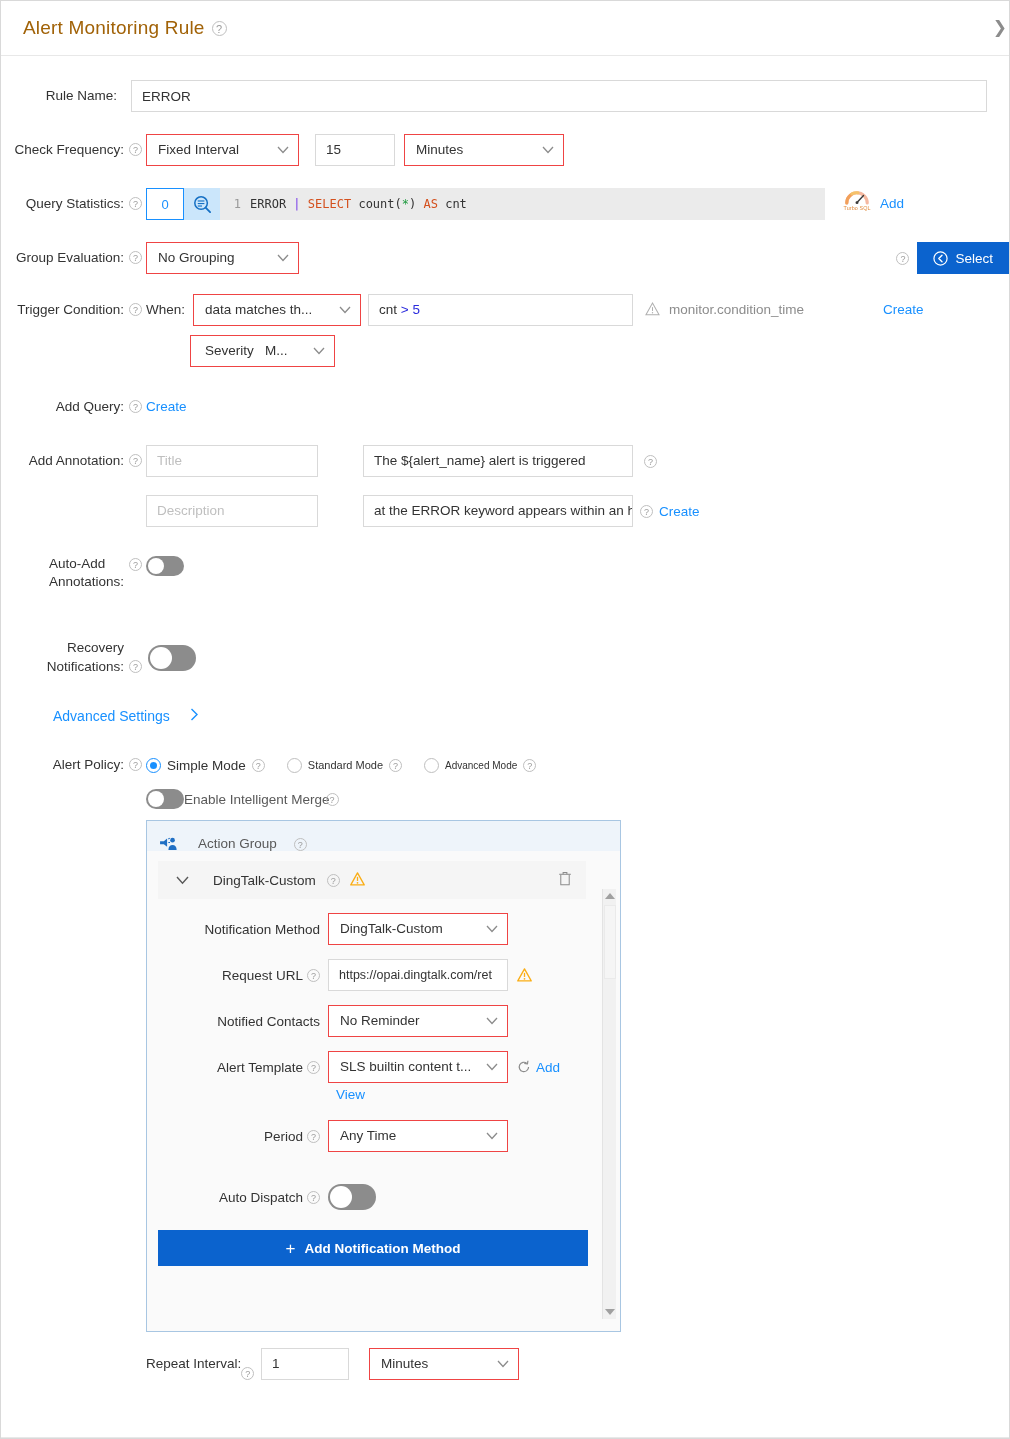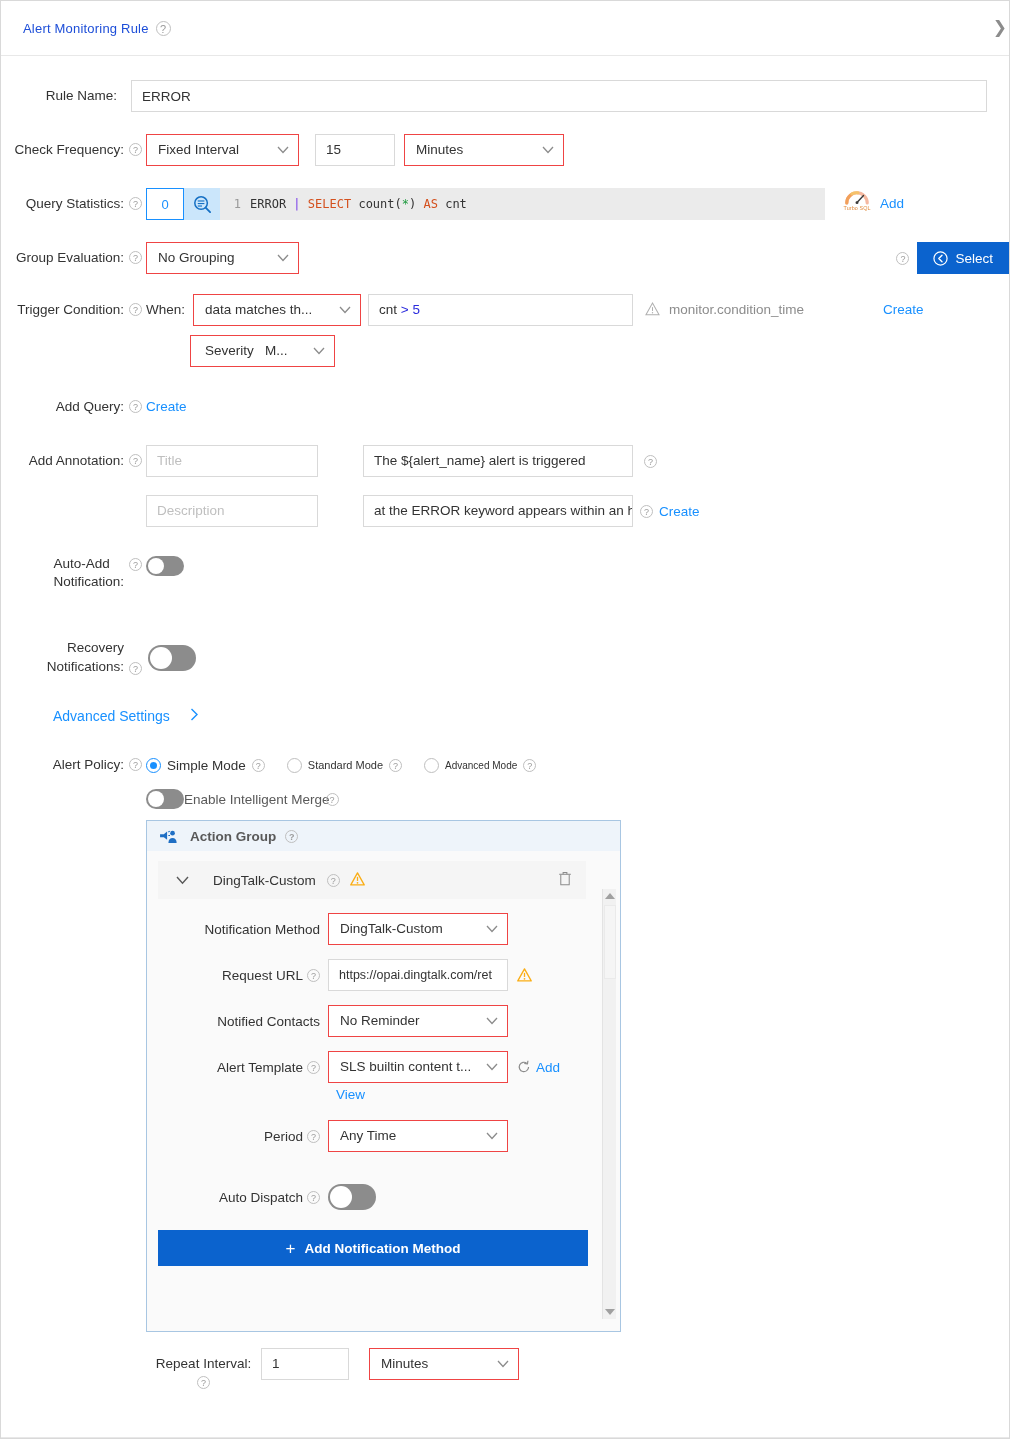--- a/index.html
+++ b/index.html
@@ -25,22 +25,22 @@
   
   .hdr {
     position: relative;
     height: 55px;
     border-bottom: 1px solid #e8e8e8;
     display: flex;
     align-items: center;
     padding-left: 22px;
   }
   .hdr-title {
-    font-size: 13px;
-    color: #1d4ed8;
+    font-size: 19px;
+    color: #a16207;
     letter-spacing: .2px;
     text-align: right;
   }
   .q-ico {
     display: inline-block;
     width: 13px; height: 13px;
     border: 1px solid #bfbfbf;
     border-radius: 50%;
     color: #9b9b9b;
     font-size: 9px;
@@ -240,26 +240,25 @@
   
   .ag-panel {
     width: 475px;
     border: 1px solid #a8c6e2;
     background: #fff;
   }
   .ag-head {
     height: 30px;
     background: #eef4fa;
     display: flex;
-    align-items: center;
+    align-items: flex-end;
     padding-left: 12px;
-    gap: 12px;
+    gap: 20px;
     font-size: 13.5px;
     color: #595959;
-    font-weight: bold;
   }
   .ag-body {
     position: relative;
     background: #fafafa;
     padding: 9px 10px 9px 10px;
     height: 480px;
   }
   .ag-inner {
     background: #fafafa;
     border: 1px solid transparent;
@@ -540,31 +539,31 @@
           <span class="q-ico" style="margin-left:7px">?</span>
           <a class="lnk" style="margin-left:6px">Create</a>
         </div>
       </div>
     </div>
 
     <div class="row" style="margin-top:28px">
       <div class="lblwrap" style="align-items:flex-start">
         <span class="txt" style="line-height:18px;padding-top:0">
           <span style="display:block;text-align:left">Auto-Add</span>
-          <span style="display:block;text-align:left">Notification:</span>
+          <span style="display:block;text-align:left">Annotations:</span>
         </span>
         <span class="q-ico" style="margin-top:3px">?</span>
       </div>
       <div class="tgl" style="margin-top:1px">
         <span class="knob"></span>
       </div>
     </div>
 
     <div class="row" style="margin-top:47px">
-      <div class="lblwrap" style="align-items:center;width:145px">
+      <div class="lblwrap" style="align-items:flex-start;width:145px">
         <span class="txt" style="line-height:19px;padding-top:0;text-align:right">
           <span style="display:block">Recovery</span>
           <span style="display:block">Notifications:</span>
         </span>
         <span class="q-ico" style="margin-top:22px">?</span>
       </div>
       <div class="tgl lg" style="margin-top:7px;margin-left:2px">
         <span class="knob"></span>
       </div>
     </div>
@@ -751,21 +750,21 @@
                 </div>
               <div class="sb-thumb"></div>
               <div class="sb-dn">
                   <span class="tri-dn"></span>
                 </div>
             </div>
           </div>
         </div>
 
         <div style="display:flex;align-items:flex-start;margin-top:16px">
-          <div style="width:115px;display:flex;flex-direction:column;align-items:center">
+          <div style="width:115px;display:flex;flex-direction:row;align-items:flex-end">
             <span style="font-size:13.5px;line-height:32px">Repeat Interval:</span>
             <span class="q-ico" style="margin-left:0;margin-top:-4px">?</span>
           </div>
           <div class="inp" style="width:88px">
             <span>1</span>
           </div>
           <div class="sel" style="width:150px;margin-left:20px">
             <span>Minutes</span>
             <span class="chev">
               <svg width="12" height="8" viewBox="0 0 12 8">

